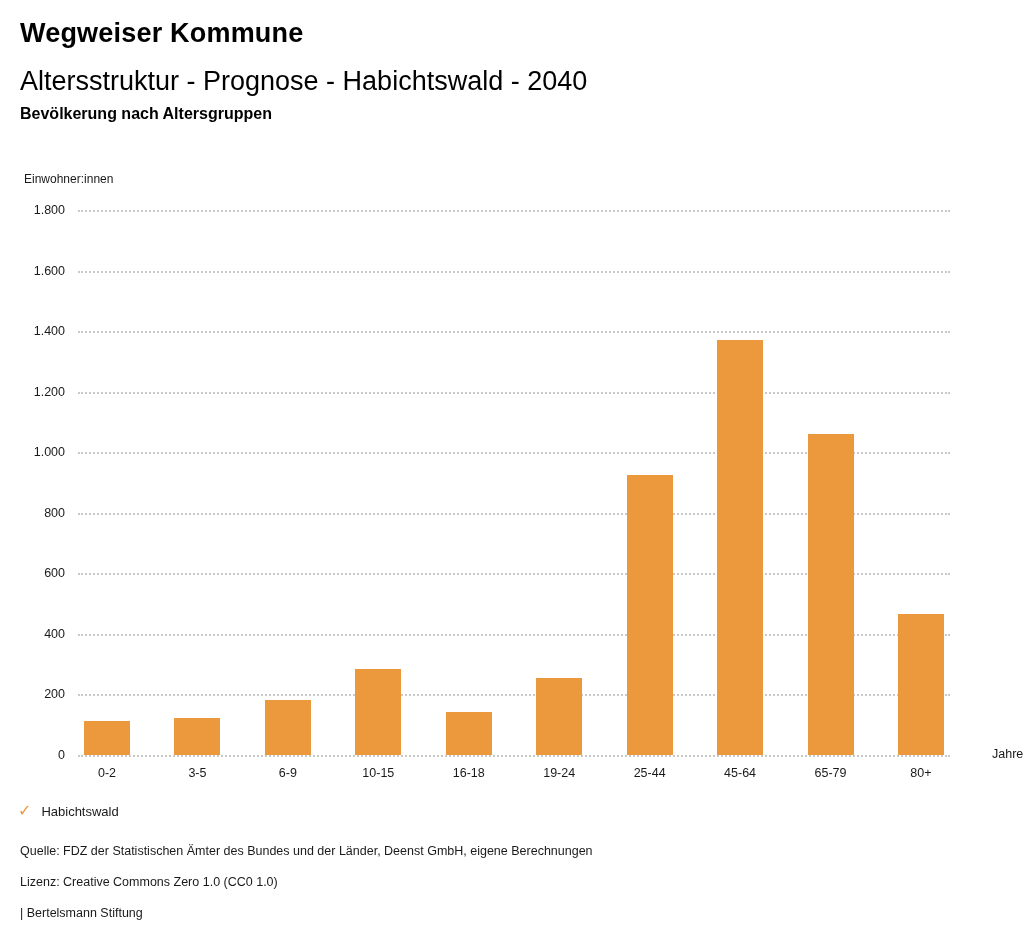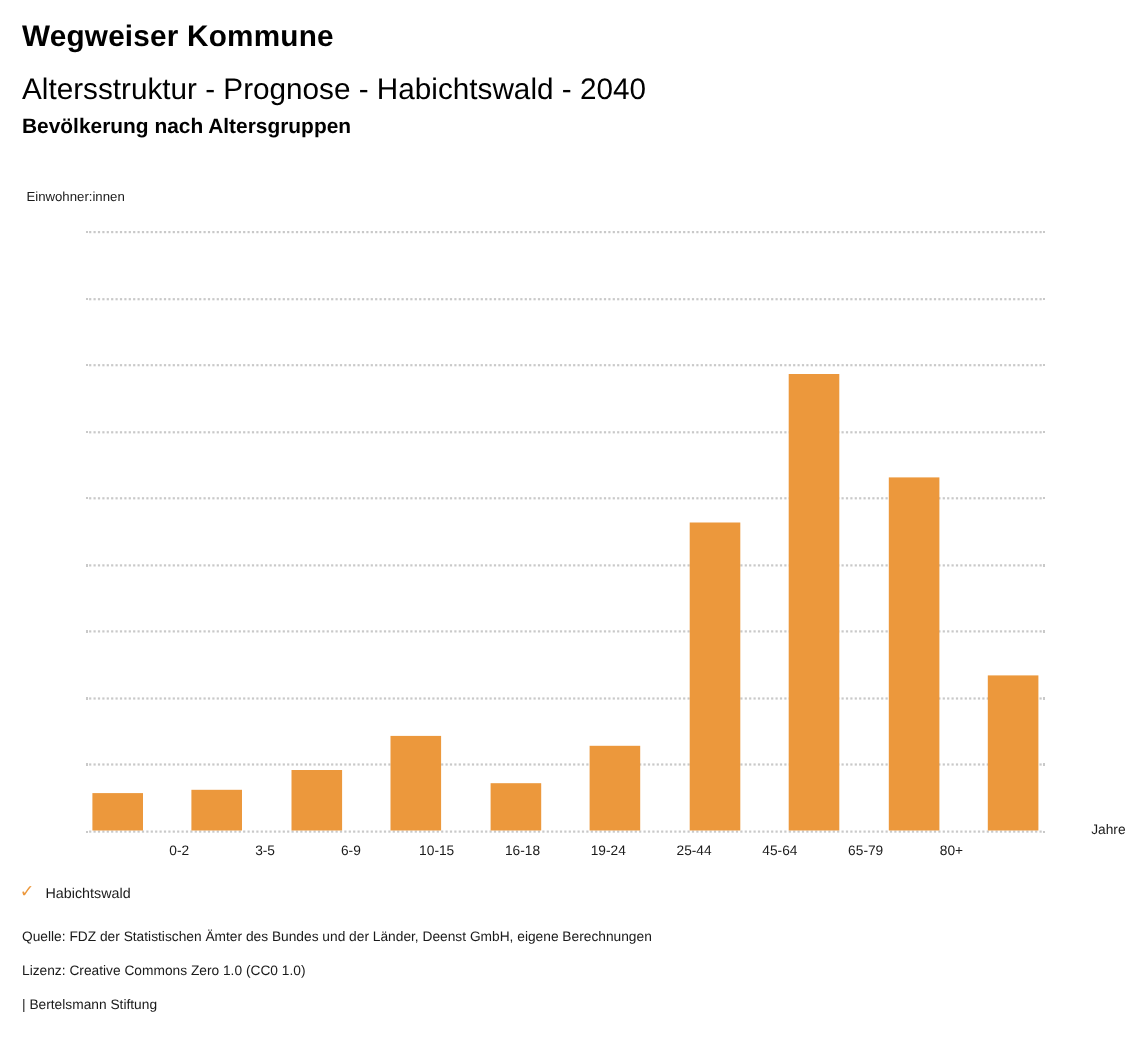--- a/index.html
+++ b/index.html
@@ -20,21 +20,21 @@
     position: absolute; left: 20px; top: 18px;
     font-size: 27px; font-weight: 700; color: #000000;
     letter-spacing: 0.2px;
   }
   .subtitle {
     position: absolute; left: 20px; top: 66px;
     font-size: 27px; font-weight: 400; color: #000000;
   }
   .chart-heading {
     position: absolute; left: 20px; top: 105px;
-    font-size: 19px; font-weight: 700; color: #000000;
+    font-size: 16px; font-weight: 700; color: #000000;
   }
   .y-axis-title {
     position: absolute; left: 24px; top: 172px;
     font-size: 12px; color: #1a1a1a;
   }
   .y-labels {
     position: absolute; left: 0; top: 210px;
     width: 65px; height: 545px;
   }
   .y-tick-label {
@@ -54,21 +54,21 @@
   .bars {
     position: absolute; inset: 0;
     box-sizing: border-box;
     display: flex; align-items: flex-end; justify-content: space-between;
     padding: 0 6px;
   }
   .bar { width: 46px; }
   .x-labels {
     position: absolute; left: 78px; top: 766px; width: 872px;
     box-sizing: border-box;
-    display: flex; justify-content: center;
+    display: flex; justify-content: space-between;
     padding: 0 6px;
     gap: 32px;
   }
   .x-tick-label {
     width: 46px;
     display: flex; justify-content: center;
     white-space: nowrap;
     font-size: 12.5px; color: #1a1a1a;
   }
   .x-axis-title {
@@ -96,20 +96,32 @@
 <body>
 
 <div class="page">
 
   <div class="title">Wegweiser Kommune</div>
   <div class="subtitle">Altersstruktur - Prognose - Habichtswald - 2040</div>
   <div class="chart-heading">Bevölkerung nach Altersgruppen</div>
 
   <div class="y-axis-title">Einwohner:innen</div>
 
+  <div class="y-labels">
+      <div class="y-tick-label" style="top: 0%;">1.800</div>
+      <div class="y-tick-label" style="top: 11.1111%;">1.600</div>
+      <div class="y-tick-label" style="top: 22.2222%;">1.400</div>
+      <div class="y-tick-label" style="top: 33.3333%;">1.200</div>
+      <div class="y-tick-label" style="top: 44.4444%;">1.000</div>
+      <div class="y-tick-label" style="top: 55.5556%;">800</div>
+      <div class="y-tick-label" style="top: 66.6667%;">600</div>
+      <div class="y-tick-label" style="top: 77.7778%;">400</div>
+      <div class="y-tick-label" style="top: 88.8889%;">200</div>
+      <div class="y-tick-label" style="top: 100%;">0</div>
+    </div>
 
   <div class="plot-area">
     <div>
         <div class="gridline" style="top: 0%;"></div>
         <div class="gridline" style="top: 11.1111%;"></div>
         <div class="gridline" style="top: 22.2222%;"></div>
         <div class="gridline" style="top: 33.3333%;"></div>
         <div class="gridline" style="top: 44.4444%;"></div>
         <div class="gridline" style="top: 55.5556%;"></div>
         <div class="gridline" style="top: 66.6667%;"></div>

